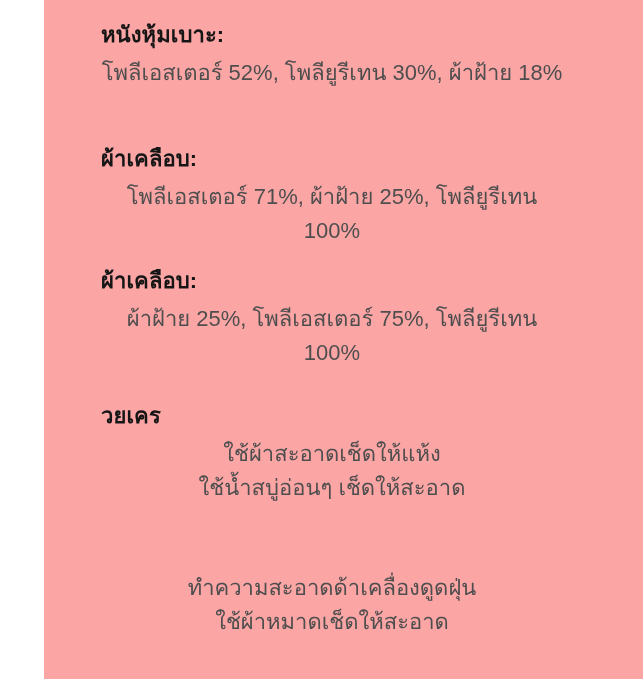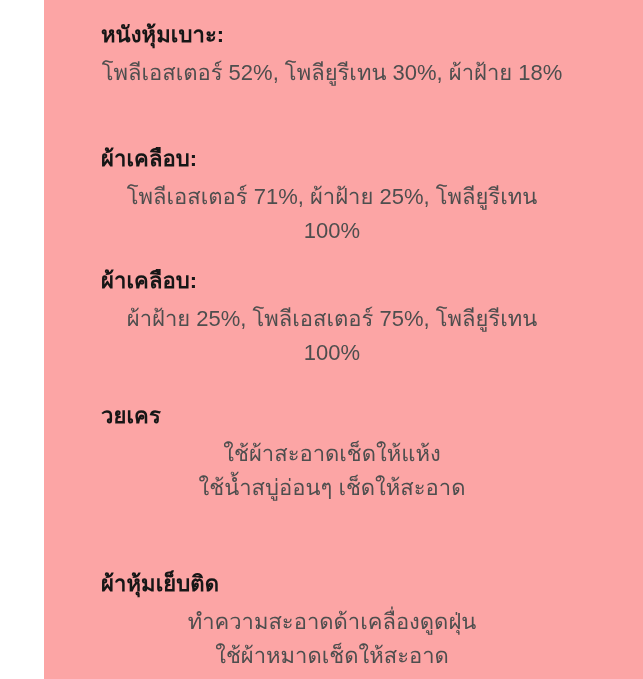--- a/index.html
+++ b/index.html
@@ -82,21 +82,20 @@
 
   <section class="sec" style="top:399px">
     <h3>วยเคร</h3>
     <div class="body-block">
       <p>ใช้ผ้าสะอาดเช็ดให้แห้ง</p>
       <p>ใช้น้ำสบู่อ่อนๆ เช็ดให้สะอาด</p>
     </div>
   </section>
 
   <section class="sec" style="top:567px">
-    <h3>ผ้าหุ้มเย็บติด</h3>
     <div class="body-block">
       <p>ทำความสะอาดด้าเคลื่องดูดฝุ่น</p>
       <p>ใช้ผ้าหมาดเช็ดให้สะอาด</p>
     </div>
   </section>
 
   <div class="scrollbar-thumb"></div>
 
 </div>
 

